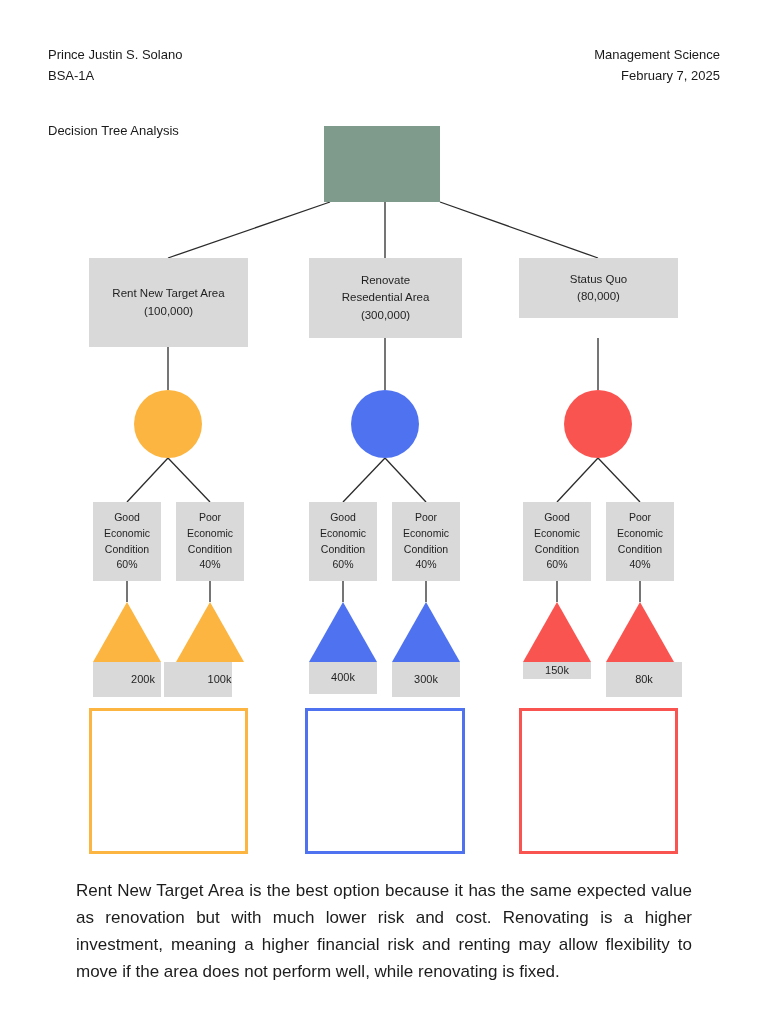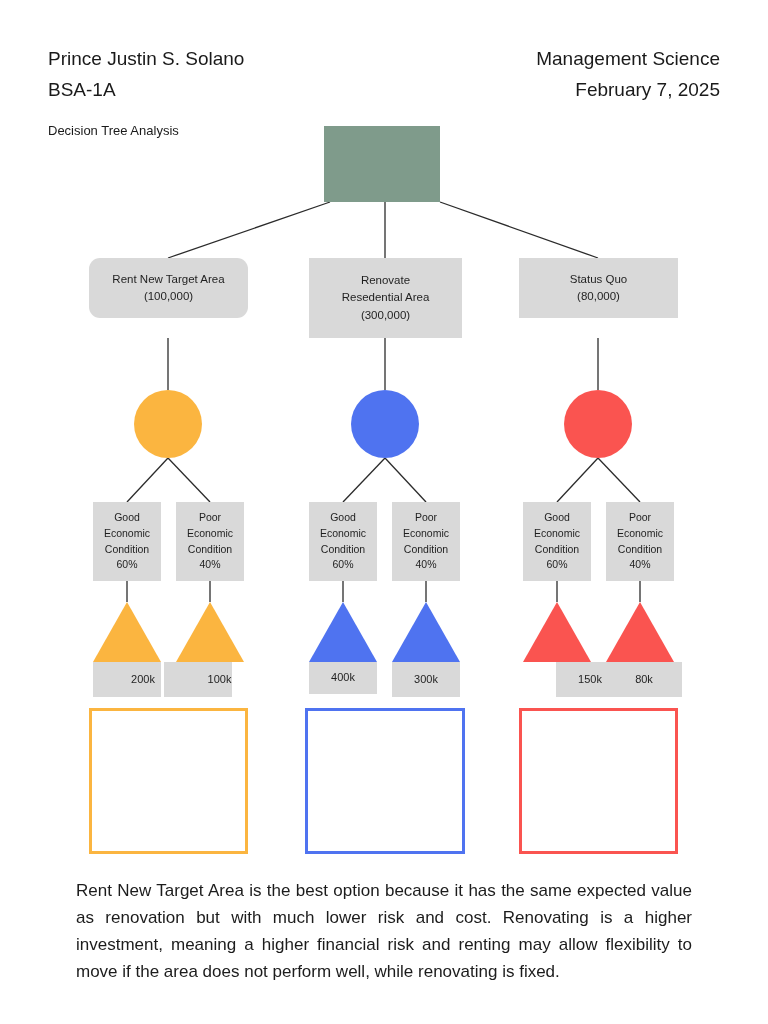--- a/index.html
+++ b/index.html
@@ -21,21 +21,21 @@
   
   .header {
     position: absolute;
     left: 48px;
     top: 44px;
     width: 672px;
     display: flex;
     justify-content: space-between;
     align-items: flex-start;
   }
-  .header-col { font-size: 19px; line-height: 1.62; }
+  .header-col { font-size: 13px; line-height: 1.62; }
   .header-col.left  { text-align: left; }
   .header-col.right { text-align: right; }
 
   .doc-title {
     position: absolute;
     left: 48px;
     top: 121px;
     font-size: 13px;
     line-height: 1.6;
   }
@@ -158,21 +158,21 @@
       <line x1="343" y1="581" x2="343" y2="602"></line>
       <line x1="426" y1="581" x2="426" y2="602"></line>
 
       <line x1="557" y1="581" x2="557" y2="602"></line>
       <line x1="640" y1="581" x2="640" y2="602"></line>
     </g>
   </svg>
 
   <div class="node root-node" style="left:324px; top:126px; width:116px; height:76px;"></div>
 
-  <div class="node grey-box decision-box" style="left:89px; top:258px; width:159px; height:60px;border-radius:11px;">
+  <div class="node grey-box decision-box" style="left:89px; top:258px; width:159px; height:89px;">
     <span>Rent New Target Area</span>
     <span>(100,000)</span>
   </div>
 
   <div class="node circle" style="left:134px; top:390px; width:68px; height:68px; background:#fbb540;"></div>
 
   <div class="node grey-box condition-box" style="left:93px; top:502px; width:68px; height:79px;">
     <span>Good</span>
     <span>Economic</span>
     <span>Condition</span>
@@ -250,21 +250,21 @@
   <div class="node grey-box condition-box" style="left:606px; top:502px; width:68px; height:79px;">
     <span>Poor</span>
     <span>Economic</span>
     <span>Condition</span>
     <span>40%</span>
   </div>
 
   <div class="node triangle" style="left:523px; top:602px; border-left:34px solid transparent; border-right:34px solid transparent; border-bottom:60px solid #fa5450;"></div>
   <div class="node triangle" style="left:606px; top:602px; border-left:34px solid transparent; border-right:34px solid transparent; border-bottom:60px solid #fa5450;"></div>
 
-  <div class="node grey-box payoff-box" style="left:523px; top:662px; width:68px; height:35px;margin-left:33px;">
+  <div class="node grey-box payoff-box" style="left:523px; top:662px; width:68px; height:17px;">
     <span>150k</span>
   </div>
   <div class="node grey-box payoff-box" style="left:606px; top:662px; width:76px; height:35px;">
     <span>80k</span>
   </div>
 
   <div class="node outline-box" style="left:519px; top:708px; width:159px; height:146px; border-width:3px; border-color:#fa5450;">
     <span></span>
   </div>
 

